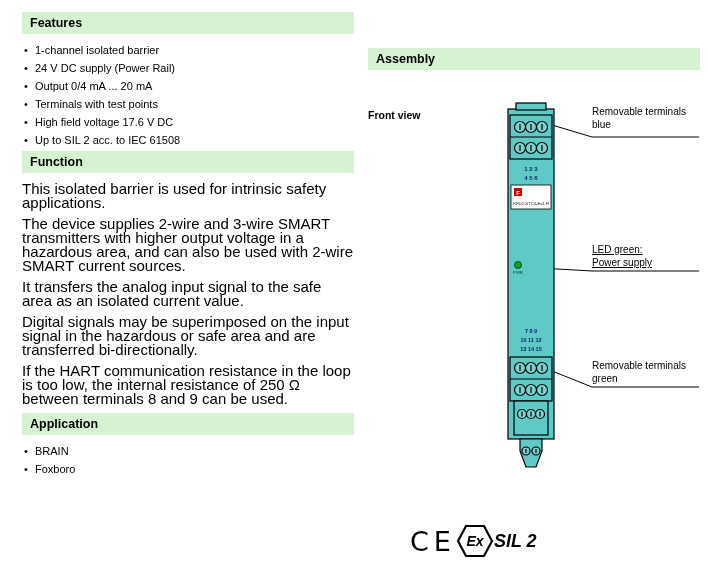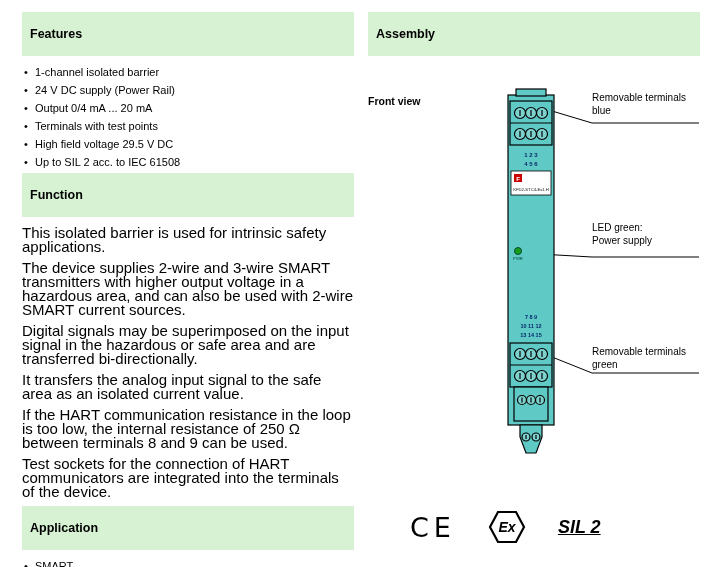--- a/index.html
+++ b/index.html
@@ -6,27 +6,27 @@
   html, body { width: 708px; height: 567px; }
   body {
     background: #ffffff;
     font-family: "Liberation Sans", sans-serif;
     color: #000;
     overflow: hidden;
   }
   .page { position: relative; width: 708px; height: 567px; }
   .col { position: absolute; top: 12px; }
   .col.left  { left: 22px;  width: 332px; }
-  .col.right { left: 368px; width: 332px; }
+  .col.right { left: 368px; width: 332px; margin-top: 36px; }
 
   .sec-header {
     background: #d7f2d3;
     font-size: 12.5px;
     font-weight: bold;
-    padding: 15px 8px;
+    padding: 4px 8px;
     margin-bottom: 9px;
   }
   .mt { margin-top: 2px; }
 
   ul.bullets { list-style: none; font-size: 11px; line-height: 14px; }
   ul.bullets li { position: relative; padding-left: 13px; margin-bottom: 4px; }
   ul.bullets li::before { content: "•"; position: absolute; left: 2px; }
 
   .body-text p { font-size: 15px; line-height: 14px; margin-bottom: 7px; }
   .intro { font-size: 11px; line-height: 14px; margin-bottom: 5px; }
@@ -34,65 +34,64 @@
   
   .diagram { position: relative; height: 432px; margin-top: 2px; }
   .diagram svg.scene { position: absolute; left: 0; top: 0; }
   .front-view {
     position: absolute; left: 0; top: 30px;
     font-size: 10.5px; font-weight: bold;
   }
   .callout { position: absolute; left: 224px; font-size: 10px; line-height: 13px; }
   .callout div { white-space: nowrap; }
   .co-1 { top: 26px; }
-  .co-2 { top: 156px; }
+  .co-2 { top: 164px; text-decoration: underline; }
   .co-3 { top: 280px; }
 
   .certs {
     display: flex; align-items: center;
-    gap: 32px; padding-left: 42px; margin-top: 10px; height: 40px;
+    padding-left: 42px; margin-top: 10px; height: 40px;
   }
   .ce {
     font-family: "DejaVu Sans", sans-serif;
     font-size: 27px; letter-spacing: 5px; font-weight: normal;
   }
-  .sil { font-size: 18px; font-weight: bold; font-style: italic; text-decoration: underline; }
+  .sil { font-size: 18px; font-weight: bold; font-style: italic; }
 
   svg text { font-family: "Liberation Sans", sans-serif; }
 </style>
 </head>
 <body>
 
 <div class="page">
 
   <div class="col left">
 
     <div class="sec-header">Features</div>
     <ul class="bullets">
       <li>1-channel isolated barrier</li>
       <li>24 V DC supply (Power Rail)</li>
       <li>Output 0/4 mA ... 20 mA</li>
       <li>Terminals with test points</li>
-      <li>High field voltage 29.5 V DC</li>
+      <li>High field voltage 17.6 V DC</li>
       <li>Up to SIL 2 acc. to IEC 61508</li>
     </ul>
 
     <div class="sec-header mt">Function</div>
     <div class="body-text">
       <p>This isolated barrier is used for intrinsic safety applications.</p>
       <p>The device supplies 2-wire and 3-wire SMART transmitters with higher output voltage in a hazardous area, and can also be used with 2-wire SMART current sources.</p>
+      <p>It transfers the analog input signal to the safe area as an isolated current value.</p>
       <p>Digital signals may be superimposed on the input signal in the hazardous or safe area and are transferred bi-directionally.</p>
-      <p>It transfers the analog input signal to the safe area as an isolated current value.</p>
       <p>If the HART communication resistance in the loop is too low, the internal resistance of 250 Ω between terminals 8 and 9 can be used.</p>
-      <p>Test sockets for the connection of HART communicators are integrated into the terminals of the device.</p>
     </div>
 
     <div class="sec-header mt">Application</div>
     <ul class="bullets">
-      <li>SMART</li>
+      <li>BRAIN</li>
       <li>Foxboro</li>
     </ul>
   </div>
 
   <div class="col right">
 
     <div class="sec-header">Assembly</div>
 
     <div class="diagram">
       <div class="front-view">Front view</div>

